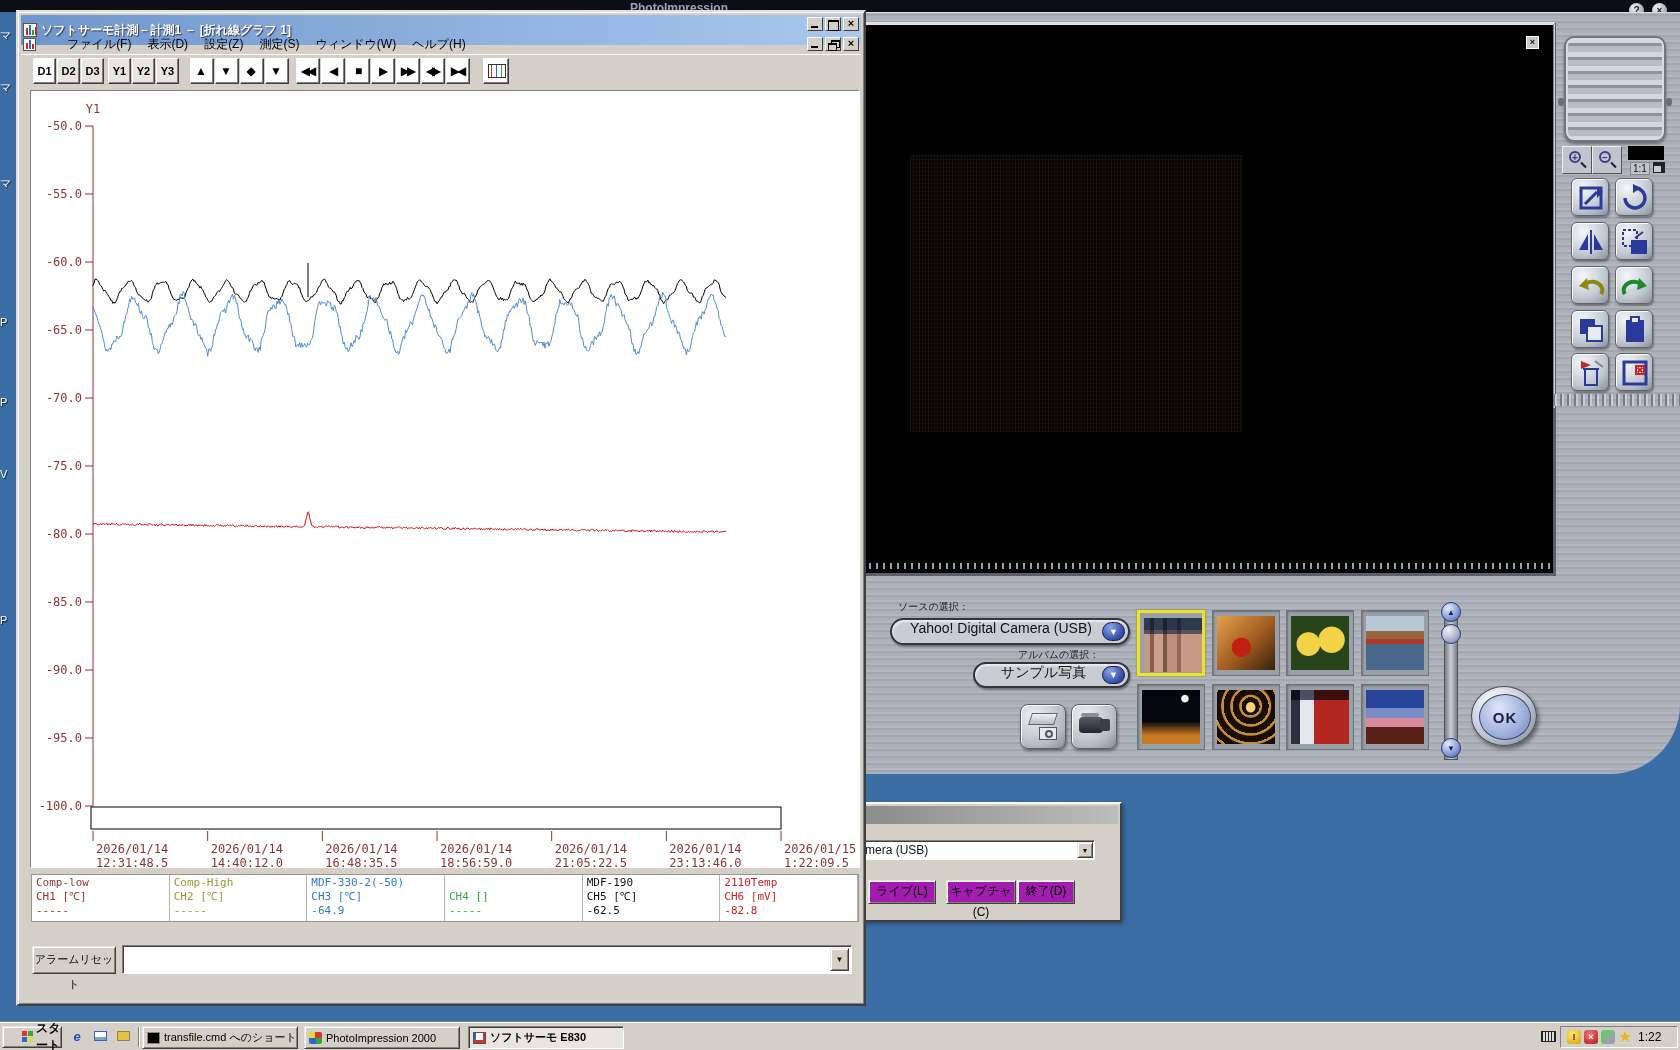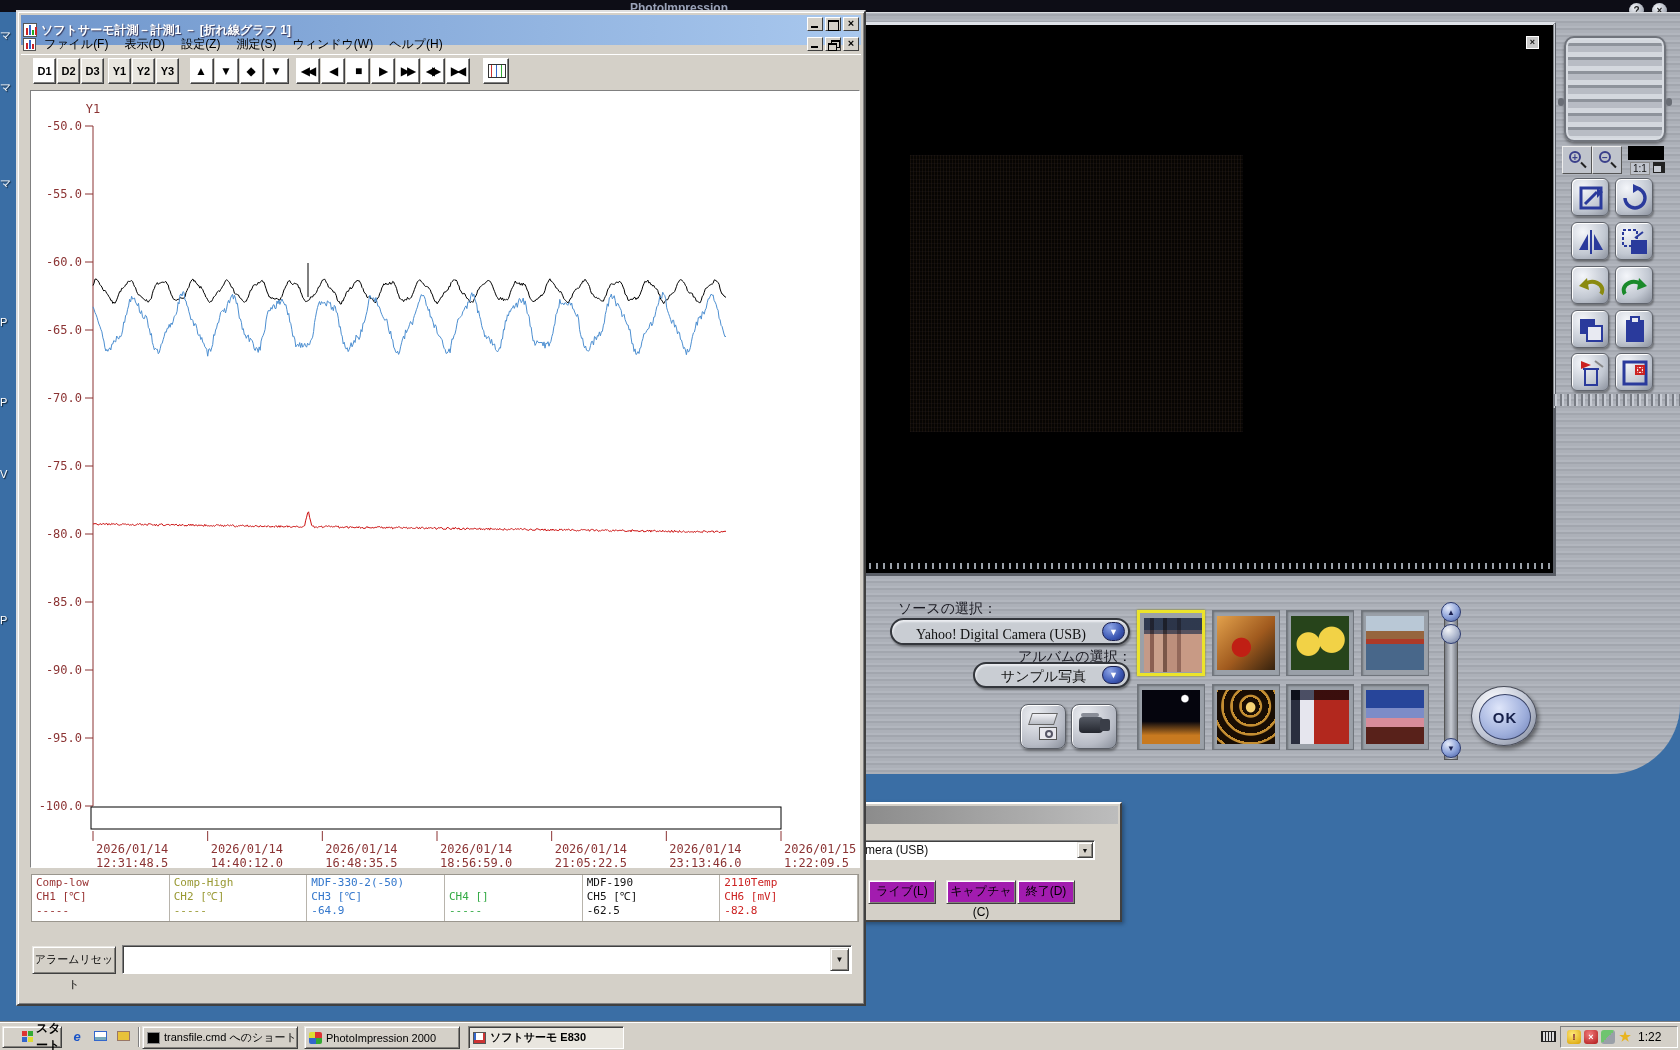--- a/index.html
+++ b/index.html
@@ -52,24 +52,24 @@
   #ratio { left:75px; top:138px; font-size:10px; color:#111; background:#c0c4cc; padding:0 2px; border:1px solid #888; }
   #restore-mini { left:98px; top:138px; width:12px; height:11px; border:1px solid #222; background:#c8ccd4;
                   box-shadow:inset -3px 3px 0 #222; }
   .tool-grid-btn { position:absolute; width:38px; height:38px; border-radius:6px;
                    background:radial-gradient(circle at 30% 25%, #f4f6fa, #c2c8d2 60%, #8a909c);
                    border:1px solid #60646c; box-shadow:1px 2px 2px rgba(0,0,0,.35), inset 1px 1px 0 #fff; }
   .tool-grid-btn svg { position:absolute; left:5px; top:5px; }
   #tool-sep { left:701px; top:382px; width:127px; height:12px;
               background:repeating-linear-gradient(90deg,#787c84 0 2px,#c8ccd4 2px 4px,transparent 4px 7px); }
 
-  .pi-label { position:absolute; color:#1a1a22; font-size:14px; }
+  .pi-label { position:absolute; color:#1a1a22; font-size:10px; }
   .pill { position:absolute; height:27px; background:#c9cdd3; border:2px solid #33363c; border-radius:14px;
-          display:flex; align-items:flex-end; justify-content:center; font-size:14px; color:#111;
-          box-shadow: inset 1px 2px 2px #eceef2, 1px 2px 2px rgba(0,0,0,.35); font-family: Liberation Serif, serif; }
+          display:flex; align-items:flex-start; justify-content:center; font-size:14px; color:#111;
+          box-shadow: inset 1px 2px 2px #eceef2, 1px 2px 2px rgba(0,0,0,.35); }
   .pill .pill-arrow { position:absolute; right:3px; top:2px; bottom:2px; width:23px; border-radius:10px;
           background:radial-gradient(circle at 35% 25%, #8fa6e6, #3c58b4 60%, #22307a);
           color:#fff; font-size:9px; display:flex; align-items:center; justify-content:center;
           border:1px solid #1a2050; }
   .sq-btn { position:absolute; width:46px; height:45px; border-radius:8px;
             background:radial-gradient(circle at 30% 25%, #eef0f4, #b8bcc6 65%, #868c98);
             border:1px solid #5a5e66; box-shadow:1px 2px 3px rgba(0,0,0,.4), inset 1px 1px 0 #fff; }
   .thumb { position:absolute; width:68px; height:66px; background:#9aa0a8; border:1px solid #70757c;
            box-shadow: inset 1px 1px 2px rgba(0,0,0,.3); }
   .thumb .timg { position:absolute; left:4px; top:5px; width:58px; height:54px; }
@@ -131,21 +131,21 @@
   .wbtn { width:16px; height:14px; background:#d4d0c8; position:relative;
           border:1px solid; border-color:#fff #404040 #404040 #fff; }
   .g-min::after { content:""; position:absolute; left:3px; bottom:2px; width:7px; height:2px; background:#000; }
   .g-max::after { content:""; position:absolute; left:2px; top:2px; width:9px; height:8px;
                   border:1px solid #000; border-top:2px solid #000; }
   .g-close { font-size:11px; line-height:11px; text-align:center; color:#000; font-weight:bold; }
   .g-restore::before { content:""; position:absolute; left:5px; top:2px; width:7px; height:5px;
                   border:1px solid #000; border-top:2px solid #000; }
   .g-restore::after { content:""; position:absolute; left:2px; top:5px; width:7px; height:5px;
                   border:1px solid #000; border-top:2px solid #000; background:#d4d0c8; }
-  #t-menu { left:3px; top:23px; right:3px; height:18px; display:flex; align-items:center; }
+  #t-menu { left:3px; top:23px; right:3px; height:18px; display:flex; align-items:center;gap:23px; }
   #t-menu .menu-item { font-size:12px; color:#000; padding:1px 8px; }
   #t-toolbar { left:3px; top:42px; right:3px; height:32px; border-top:1px solid #fff;
                display:flex; align-items:center; }
   .tb { height:26px; margin-right:1px; background:#e9e6df; font-size:11px; color:#000; text-align:center;
         border:1px solid; border-color:#fff #404040 #404040 #fff; box-shadow:inset -1px -1px 0 #808080; }
   .tb.txt { width:23px; line-height:24px; font-weight:bold; }
   .tb.ico { width:24px; line-height:24px; background:#fff; font-size:12px; letter-spacing:-3px; padding-right:2px; }
   #t-chart { left:12px; top:78px; width:830px; height:778px; background:#fff;
              border:1px solid; border-color:#808080 #fff #fff #808080; }
   #t-legend { left:13px; top:862px; width:828px; height:48px; display:grid; grid-template-columns:repeat(6,1fr);

